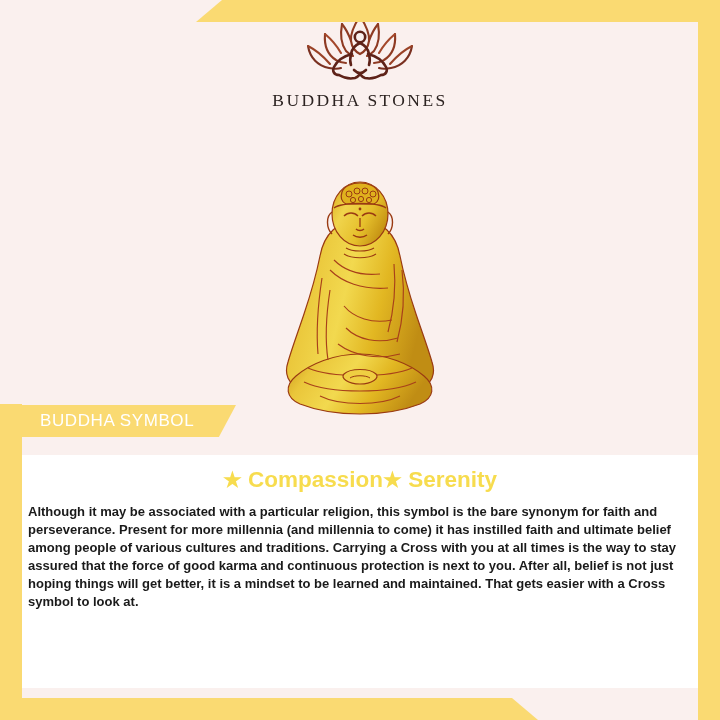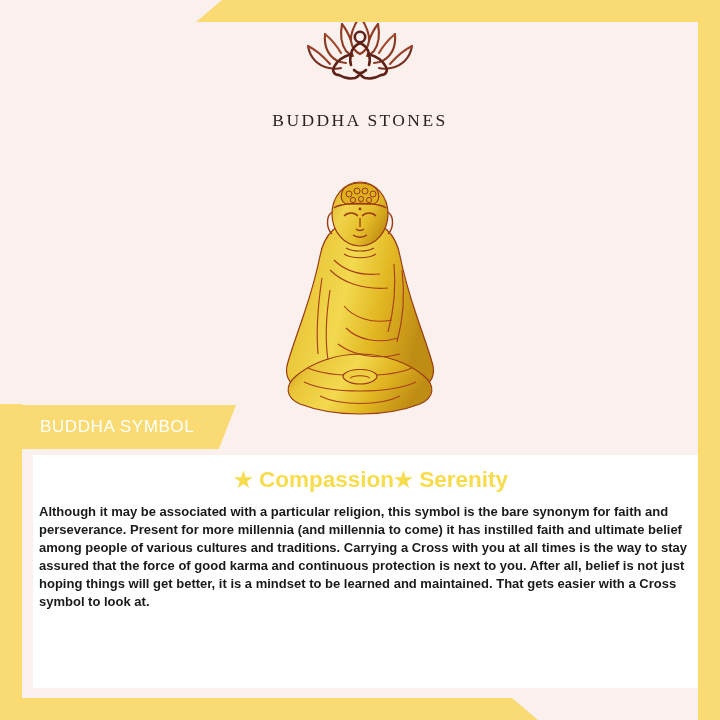--- a/index.html
+++ b/index.html
@@ -76,21 +76,20 @@
   
   .logo-wrap {
     position: absolute;
     top: 0px;
     left: 0;
     width: 100%;
     display: flex;
     flex-direction: column;
     align-items: center;
     z-index: 3;
-    gap: 20px;
   }
   .logo-mark {
     width: 132px;
     height: 76px;
     margin-top: 8px;
   }
   .logo-word {
     margin-top: 6px;
     font-family: "Liberation Serif", serif;
     font-size: 17.5px;
@@ -131,21 +130,21 @@
     height: 242px;
     z-index: 2;
   }
   .buddha-wrap svg { display: block; }
 
   
   .symbol-tag {
     position: absolute;
     top: 405px;
     left: 22px;
-    height: 44px;
+    height: 32px;
     width: 214px;
     background: #FADA72;
     clip-path: polygon(0 0, 100% 0, 92% 100%, 0 100%);
     display: flex;
     align-items: center;
     z-index: 6;
   }
   .symbol-tag span {
     color: #FFFFFF;
     font-size: 17px;
@@ -156,21 +155,20 @@
 
   
   .lower {
     position: absolute;
     top: 455px;
     left: 22px;
     width: 676px;
     height: 233px;
     background: #FFFFFF;
     z-index: 3;
-    margin-left: 11px;
   }
   .subtitle {
     text-align: center;
     font-size: 22.5px;
     font-weight: bold;
     color: #F7DC4E;
     margin-top: 12px;
     font-family: "Liberation Sans", sans-serif;
     white-space: nowrap;
   }

